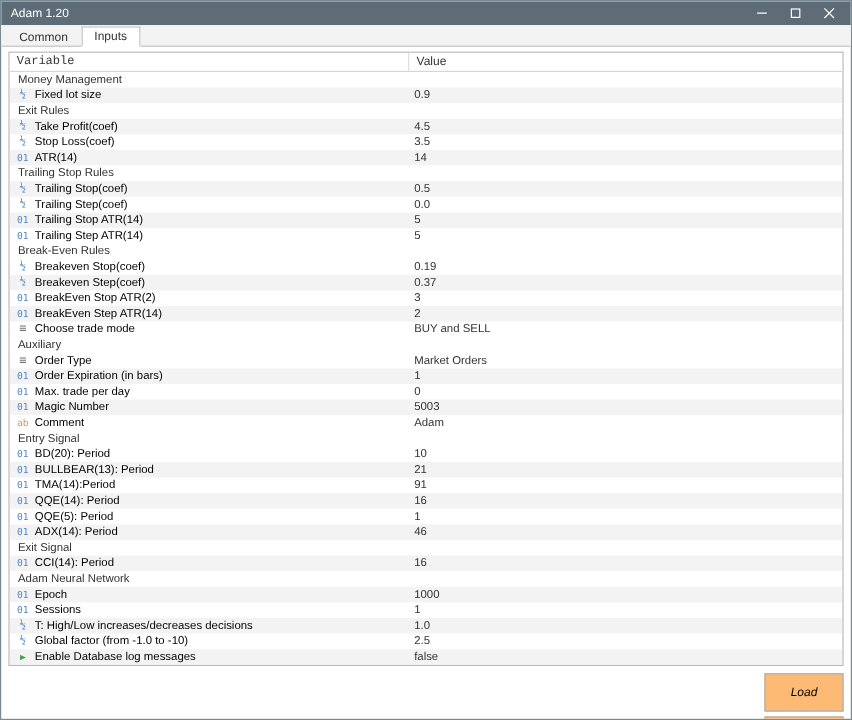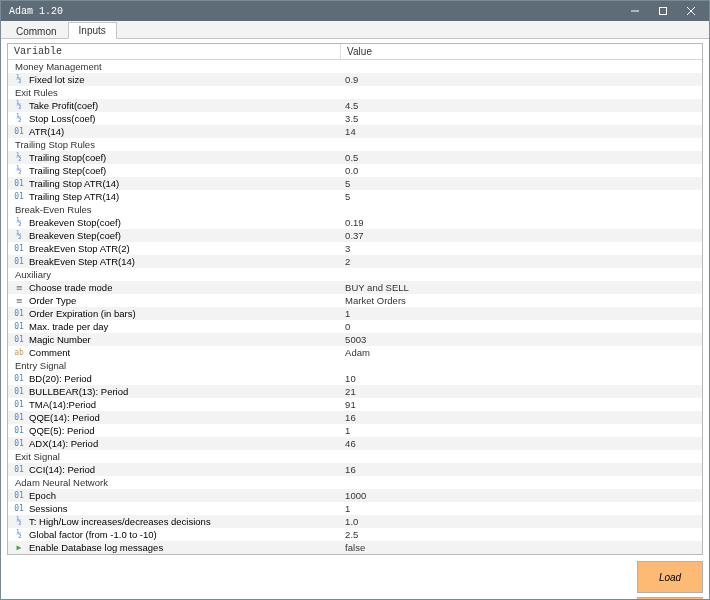--- a/index.html
+++ b/index.html
@@ -16,21 +16,20 @@
   }
   
   .titlebar {
     background: #5e6c78;
     color: #fff;
     height: 20px;
     display: flex;
     align-items: center;
     padding: 0 4px 0 8px;
     font-size: 10px;
-    font-family: Liberation Mono, monospace;
   }
   .titlebar .title { flex: 1; }
   .titlebar .winbtn {
     width: 28px;
     height: 20px;
     display: flex;
     align-items: center;
     justify-content: center;
     color: #fff;
     font-size: 10px;
@@ -290,33 +289,33 @@
           </div>
           <div class="cell-val">3</div>
         </div>
         <div class="row">
           <div class="cell-var">
             <span class="typeicon int"></span>
             <span>BreakEven Step ATR(14)</span>
           </div>
           <div class="cell-val">2</div>
         </div>
-        <div class="row section">
-          <div class="cell-var">
-            <span class="typeicon none"></span>
-            <span>Auxiliary</span>
-          </div>
-          <div class="cell-val"></div>
-        </div>
         <div class="row">
           <div class="cell-var">
             <span class="typeicon enum"></span>
             <span>Choose trade mode</span>
           </div>
           <div class="cell-val">BUY and SELL</div>
+        </div>
+        <div class="row section">
+          <div class="cell-var">
+            <span class="typeicon none"></span>
+            <span>Auxiliary</span>
+          </div>
+          <div class="cell-val"></div>
         </div>
         <div class="row">
           <div class="cell-var">
             <span class="typeicon enum"></span>
             <span>Order Type</span>
           </div>
           <div class="cell-val">Market Orders</div>
         </div>
         <div class="row">
           <div class="cell-var">

